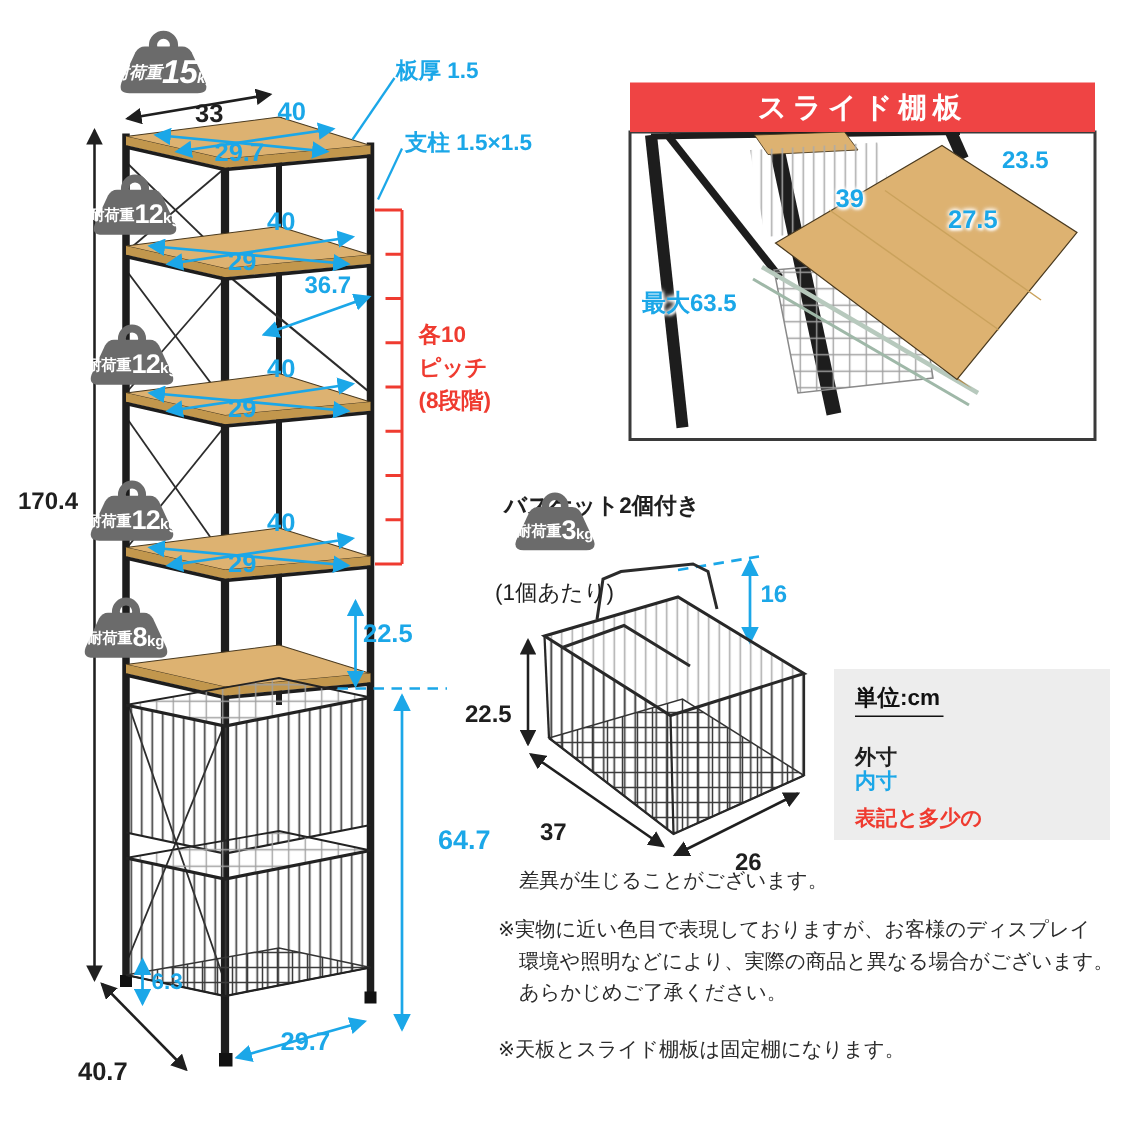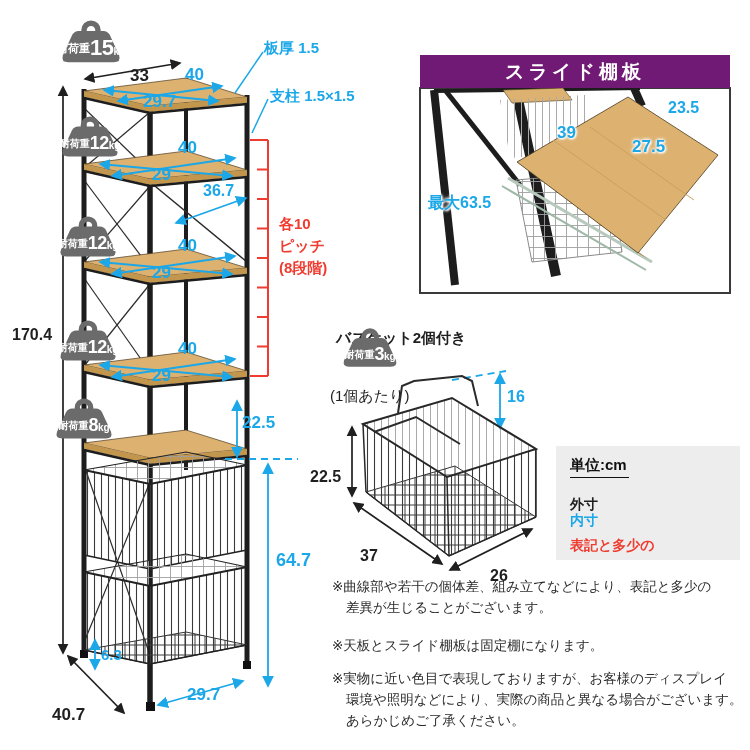--- a/index.html
+++ b/index.html
@@ -14,21 +14,21 @@
   .badge{position:absolute;z-index:4;}
   .badge svg{position:absolute;left:0;top:0;width:100%;height:100%;}
   .badge-text{position:absolute;left:0;right:0;top:56%;transform:translateY(-50%);
               text-align:center;color:#fff;white-space:nowrap;}
   .badge-text .bl{font-size:10px;font-weight:700;vertical-align:2px;}
   .badge-text .bv{font-size:18px;font-weight:700;letter-spacing:-0.5px;}
   .badge-text .bu{font-size:10px;font-weight:700;}
   .badge.big .bl{font-size:11px;vertical-align:3px;}
   .badge.big .bv{font-size:22px;}
   .panel-header{position:absolute;left:420px;top:55px;width:310px;height:33px;z-index:3;
-                background:#701a75;color:#fff;display:flex;align-items:center;justify-content:center;
+                background:#ef4444;color:#fff;display:flex;align-items:center;justify-content:center;
                 font-size:19px;font-weight:700;letter-spacing:4px;}
   .legend{position:absolute;left:556px;top:446px;width:184px;height:114px;z-index:3;
           background:#ededed;box-sizing:border-box;padding:10px 14px 0 14px;}
   .legend .unit{font-size:15px;font-weight:700;color:#111;border-bottom:1.5px solid #111;
                 display:inline-block;padding:0 2px 2px 0;margin-bottom:5px;}
   .legend .row{display:flex;align-items:center;justify-content:space-between;height:25px;}
   .legend .row span{font-size:14px;font-weight:700;}
   .notes{position:absolute;left:332px;top:576px;width:414px;z-index:3;color:#2b2b2b;
          font-size:13.5px;line-height:21px;}
   .notes .note{margin-bottom:12px;}
@@ -209,21 +209,21 @@
     <path d="M660 492 L670 487.5 L670 490.5 L702 490.5 L702 487.5 L712 492 L702 496.5 L702 493.5 L670 493.5 L670 496.5 Z" fill="#1f1f1f"></path>
     <path d="M660 517 L670 512.5 L670 515.5 L702 515.5 L702 512.5 L712 517 L702 521.5 L702 518.5 L670 518.5 L670 521.5 Z" fill="#1ba7e8"></path>
     <path d="M662 544 V533 H710 V544" fill="none" stroke="#ef3b30" stroke-width="2.5"></path>
   </g>
 </svg>
 
 <div class="panel-header">
   <span>スライド棚板</span>
 </div>
 
-<div class="badge big" style="left:52px;top:20px;width:78px;height:50px;">
+<div class="badge big" style="left:70px;top:20px;width:78px;height:50px;font-style:italic;">
   <svg viewBox="0 0 100 64">
         <circle cx="50" cy="13" r="9" fill="none" stroke="#6b6b6b" stroke-width="7"></circle>
         <path d="M34,14 h32 q5,0 8,5 l12,26 q3,9 -7,9 h-58 q-10,0 -7,-9 l12,-26 q3,-5 8,-5 z" fill="#6b6b6b"></path>
       </svg>
   <div class="badge-text"><span class="bl">耐荷重</span><span class="bv">15</span><span class="bu">kg</span></div>
 </div>
 <div class="badge" style="left:52px;top:116px;width:76px;height:48px;">
   <svg viewBox="0 0 100 64">
         <circle cx="50" cy="13" r="9" fill="none" stroke="#6b6b6b" stroke-width="7"></circle>
         <path d="M34,14 h32 q5,0 8,5 l12,26 q3,9 -7,9 h-58 q-10,0 -7,-9 l12,-26 q3,-5 8,-5 z" fill="#6b6b6b"></path>
@@ -264,21 +264,21 @@
 <span class="lbl blue" style="left:185px;top:66px;font-size:17px;">40</span>
 <span class="lbl blue" style="left:143px;top:93px;font-size:17px;">29.7</span>
 <span class="lbl blue" style="left:178px;top:139px;font-size:17px;">40</span>
 <span class="lbl blue" style="left:152px;top:166px;font-size:17px;">29</span>
 <span class="lbl blue" style="left:203px;top:183px;font-size:16px;">36.7</span>
 <span class="lbl blue" style="left:178px;top:237px;font-size:17px;">40</span>
 <span class="lbl blue" style="left:152px;top:264px;font-size:17px;">29</span>
 <span class="lbl blue" style="left:178px;top:340px;font-size:17px;">40</span>
 <span class="lbl blue" style="left:152px;top:367px;font-size:17px;">29</span>
 <span class="lbl blue" style="left:242px;top:414px;font-size:17px;">22.5</span>
-<span class="lbl blue" style="left:276px;top:551px;font-size:18px;">64.7</span>
+<span class="lbl blue" style="left:292px;top:551px;font-size:18px;">64.7</span>
 <span class="lbl blue" style="left:101px;top:647px;font-size:15px;">6.3</span>
 <span class="lbl blk" style="left:52px;top:688px;font-size:17px;">40.7</span>
 <span class="lbl blue" style="left:187px;top:686px;font-size:17px;">29.7</span>
 <span class="lbl blue" style="left:264px;top:40px;font-size:15px;font-weight:600;">板厚 1.5</span>
 <span class="lbl blue" style="left:270px;top:88px;font-size:15px;font-weight:600;">支柱 1.5×1.5</span>
 <span class="lbl red" style="left:279px;top:216px;font-size:15px;">各10</span>
 <span class="lbl red" style="left:279px;top:238px;font-size:15px;">ピッチ</span>
 <span class="lbl red" style="left:279px;top:260px;font-size:15px;">(8段階)</span>
 
 <span class="lbl blue halo" style="left:668px;top:100px;font-size:16px;">23.5</span>
@@ -301,26 +301,25 @@
   <div class="row">
         <span class="blue">内寸</span>
       </div>
   <div class="row">
         <span class="red">表記と多少の</span>
       </div>
 </div>
 
 <div class="notes">
   <div class="note">
-    <div>※曲線部や若干の個体差、組み立てなどにより、表記と多少の</div>
     <div class="cont">差異が生じることがございます。</div>
-  </div>
-  <div class="note" style="margin-top:17px;">
-    <div>※天板とスライド棚板は固定棚になります。</div>
   </div>
   <div class="note">
     <div>※実物に近い色目で表現しておりますが、お客様のディスプレイ</div>
     <div class="cont">環境や照明などにより、実際の商品と異なる場合がございます。</div>
     <div class="cont">あらかじめご了承ください。</div>
   </div>
+  <div class="note" style="margin-top:17px;">
+    <div>※天板とスライド棚板は固定棚になります。</div>
+  </div>
 </div>
 
 </div>
 
 </body></html>

